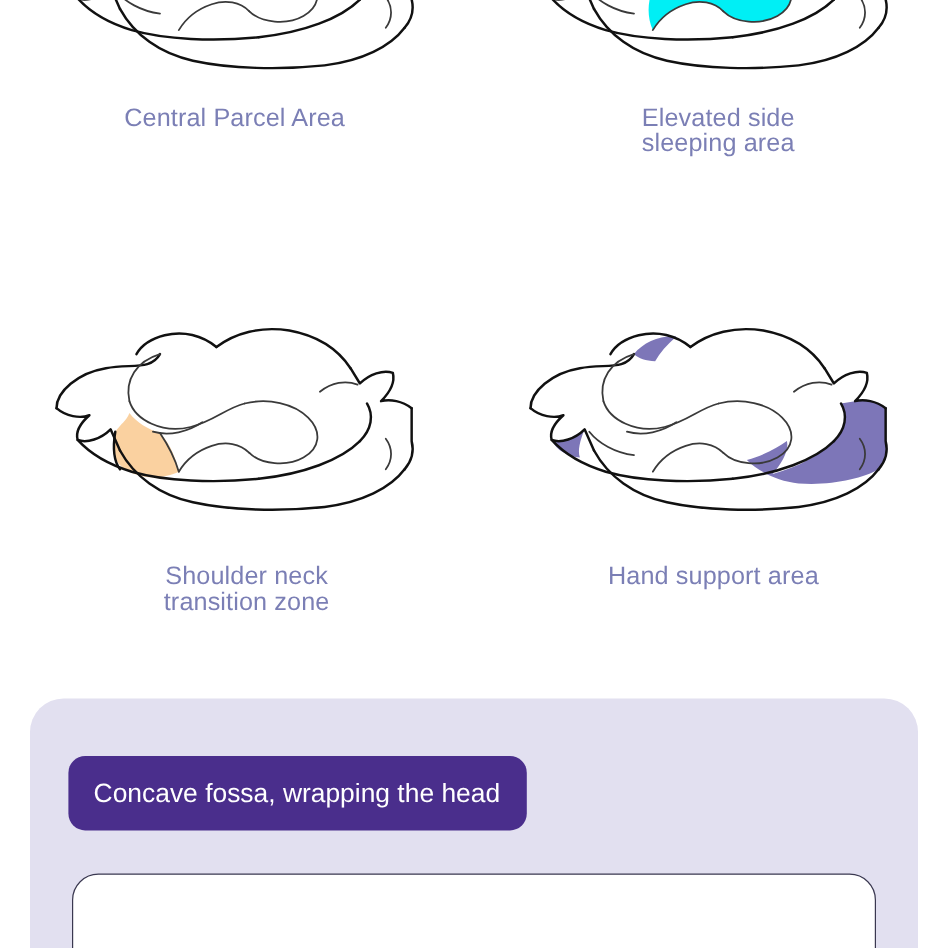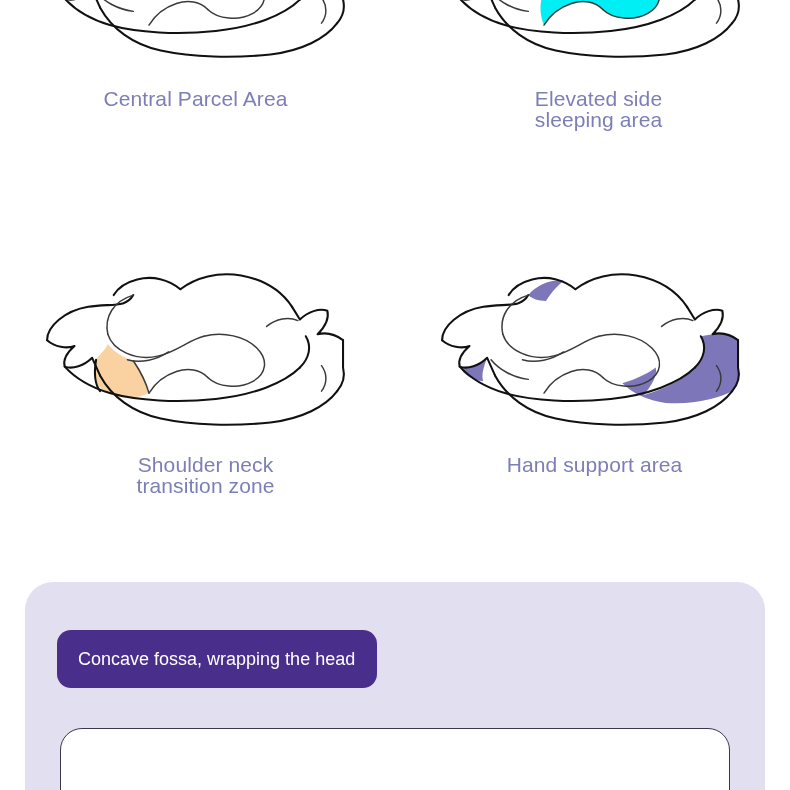--- a/index.html
+++ b/index.html
@@ -51,21 +51,21 @@
   .zone-caption {
     text-align: center;
     color: #7b7fb5;
     font-size: 21px;
     line-height: 1.02;
     letter-spacing: 0.1px;
     white-space: pre-line;
     margin-top: 6px;
   }
   .zone-cell.row-top .zone-caption    { margin-top: 10px; }
-  .zone-cell.row-bottom .zone-caption { margin-top: 8px; }
+  .zone-cell.row-bottom .zone-caption { margin-top: 24px; }
 
   
   .cap-nudge-left  { position: relative; left: -2px; }
   .cap-nudge-right { position: relative; left: 6px; }
   .cap-nudge-sn    { position: relative; left: 8px; }
   .cap-nudge-hs    { position: relative; left: 2px; }
 
   
   .feature-panel {
     position: absolute;
@@ -76,21 +76,21 @@
     background: #e2e0f0;
     border-radius: 28px 28px 0 0;
   }
 
   .feature-badge {
     position: absolute;
     left: 32px;
     top: 48px;
     background: #4a2e8c;
     color: #ffffff;
-    font-size: 18px;
+    font-size: 22px;
     line-height: 1;
     border-radius: 14px;
     padding: 20px 22px 20px 21px;
     white-space: nowrap;
     box-sizing: border-box;
   }
 
   .feature-card {
     position: absolute;
     left: 35px;

